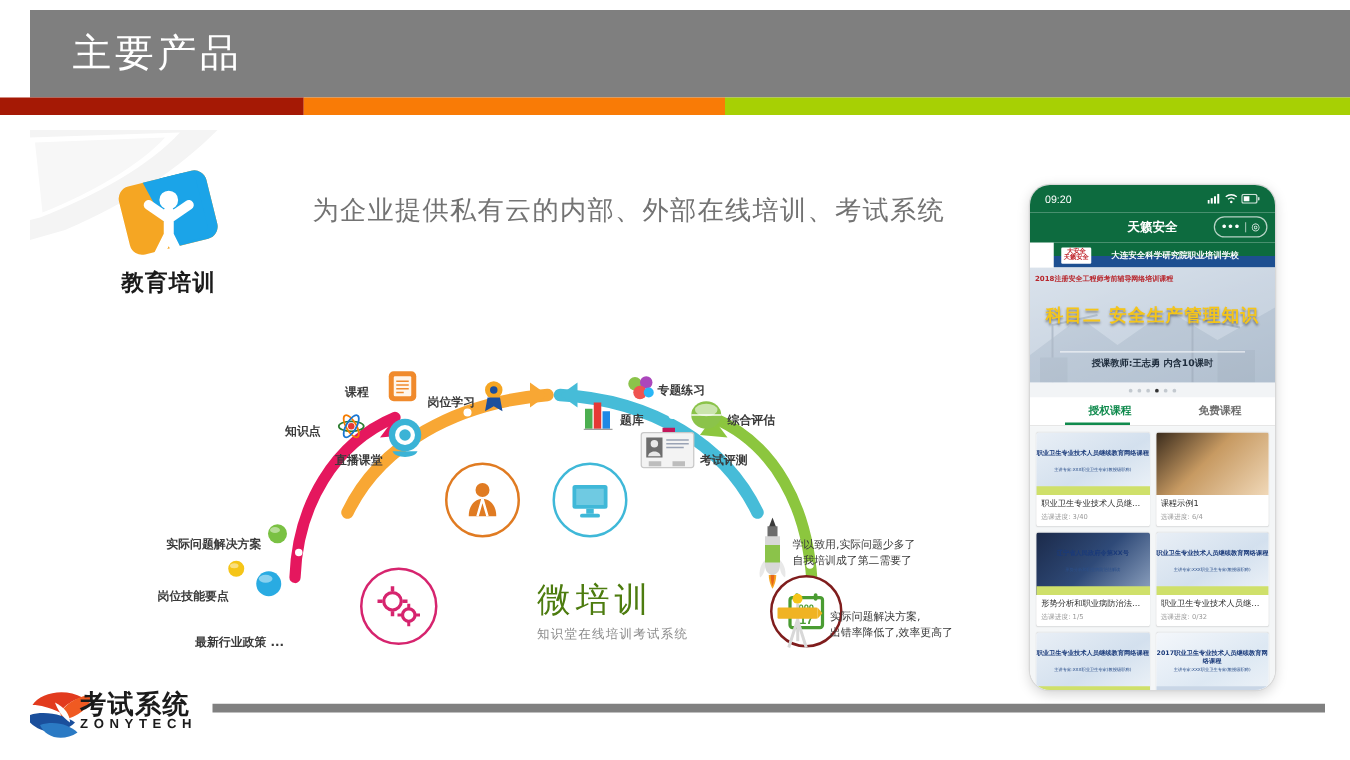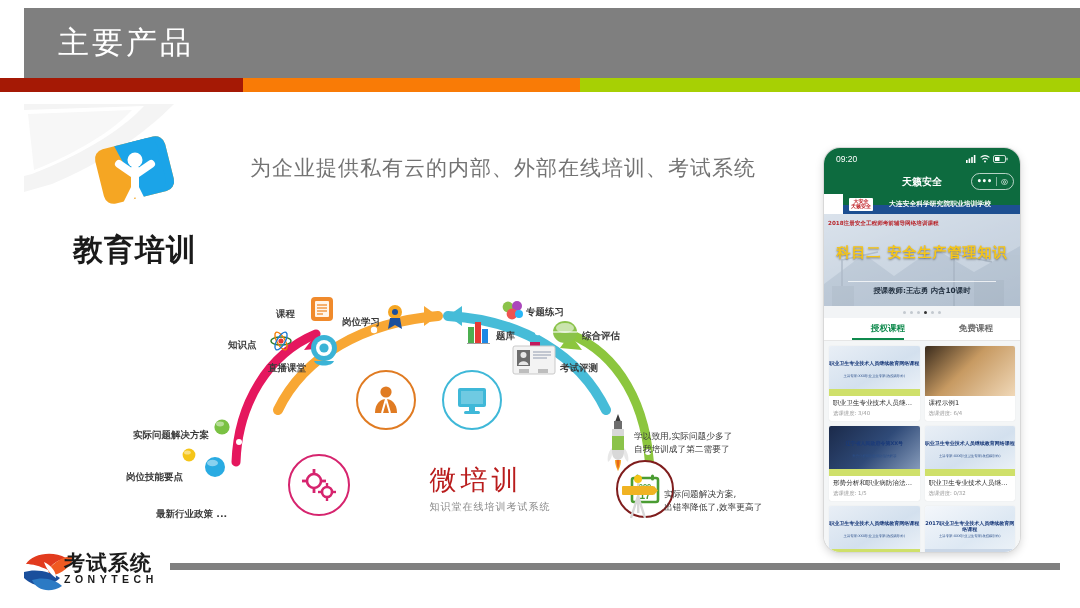--- a/index.html
+++ b/index.html
@@ -29,21 +29,21 @@
   
   .swoosh{
     position:absolute;left:24px;top:104px;width:230px;height:92px;
     overflow:hidden;pointer-events:none;
   }
 
   
   .edu-block{position:absolute;left:60px;top:130px;width:150px;}
   .edu-icon{position:relative;width:88px;height:84px;margin:0 auto;}
   .edu-label{
-    margin-top:16px;text-align:center;font-size:30px;font-weight:bold;color:#1a1a1a;
+    margin-top:0;text-align:center;font-size:18px;font-weight:bold;color:#1a1a1a;
     font-family:"DejaVu Sans","Liberation Sans",sans-serif;letter-spacing:1px;
   }
 
   
   .headline{
     position:absolute;left:250px;top:154px;
     font-size:21px;color:#737373;letter-spacing:1px;
     font-family:"DejaVu Sans","Liberation Sans",sans-serif;
   }
 
@@ -52,21 +52,21 @@
   .ig-label{
     position:absolute;font-size:9.5px;color:#3a3a3a;white-space:nowrap;
     font-family:"DejaVu Sans","Liberation Sans",sans-serif;font-weight:bold;
   }
   .ig-note{
     position:absolute;font-size:8.7px;color:#3a3a3a;white-space:nowrap;line-height:1.45;
     font-family:"DejaVu Sans","Liberation Sans",sans-serif;
   }
   .center-title{
     position:absolute;left:258px;top:170px;width:200px;text-align:center;
-    font-size:27px;color:#b91c1c;letter-spacing:4px;
+    font-size:27px;color:#4d7c0f;letter-spacing:4px;
     font-family:"DejaVu Sans","Liberation Sans",sans-serif;
   }
   .center-sub{
     position:absolute;left:232px;top:208px;width:280px;text-align:center;
     font-size:10px;color:#8a8a8a;letter-spacing:1px;
     font-family:"DejaVu Sans","Liberation Sans",sans-serif;
   }
   .circ{
     position:absolute;border-radius:50%;background:#fff;
     display:flex;align-items:center;justify-content:center;

